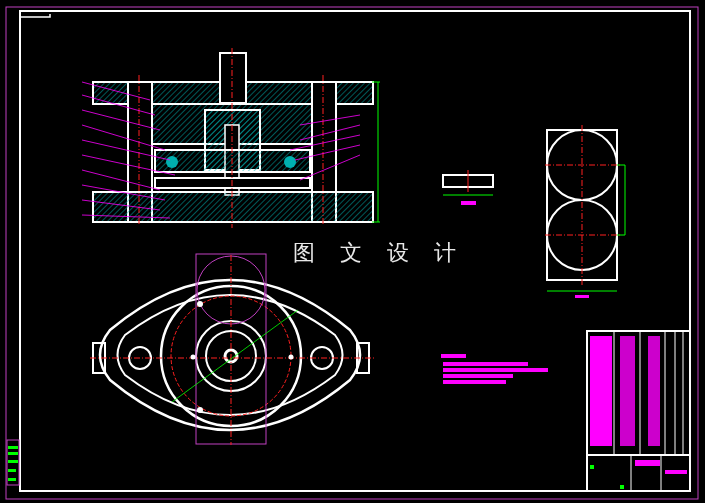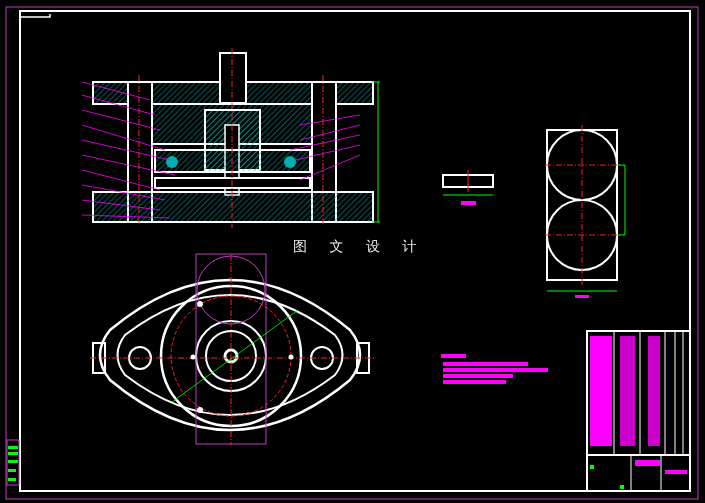--- a/index.html
+++ b/index.html
@@ -1,18 +1,18 @@
 <!DOCTYPE html>
 <html><head>
 <meta charset="utf-8">
 <style>
   html,body{margin:0;padding:0;background:#000;}
   body{width:705px;height:503px;overflow:hidden;position:relative;font-family:"DejaVu Sans",sans-serif;}
   svg{position:absolute;left:0;top:0;}
-  .watermark{position:absolute;left:293px;top:238px;color:#e8e8e8;font-size:14px;letter-spacing:9px;font-family:"DejaVu Serif",serif;}
+  .watermark{position:absolute;left:293px;top:238px;color:#e8e8e8;font-size:22px;letter-spacing:9px;font-family:"DejaVu Serif",serif;}
 </style>
 </head>
 <body>
 
 <svg width="705" height="503" viewBox="0 0 705 503">
   <defs>
     <pattern id="hatch" width="4" height="4" patternUnits="userSpaceOnUse" patternTransform="rotate(45)">
       <line x1="0" y1="0" x2="0" y2="4" stroke="#00b0b0" stroke-width="1"></line>
     </pattern>
   </defs>

